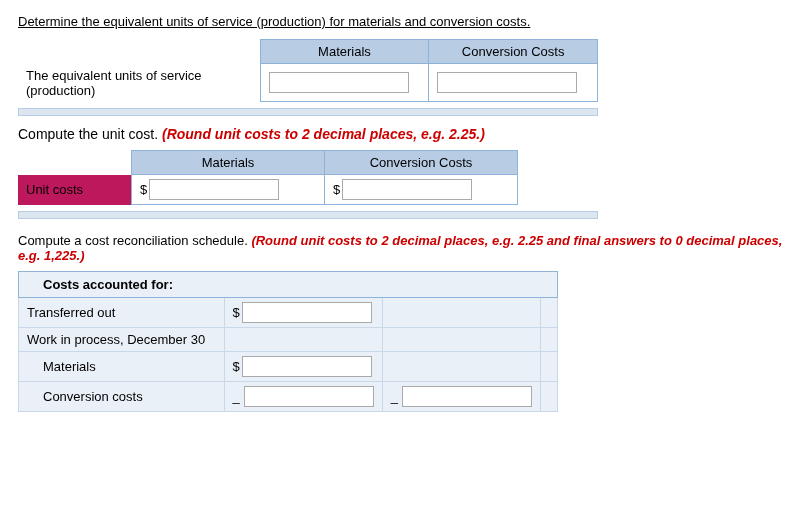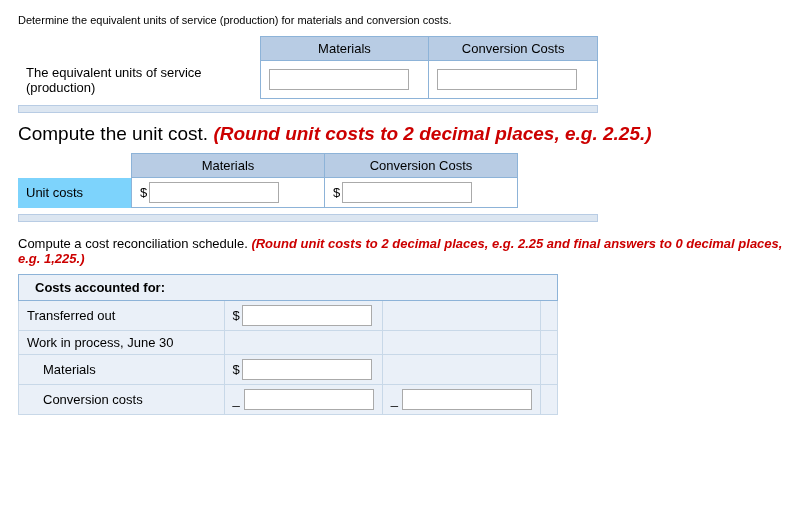--- a/index.html
+++ b/index.html
@@ -7,21 +7,22 @@
       font-family: Arial, sans-serif;
       font-size: 13px;
       background: #fff;
       color: #000;
       padding: 14px 18px;
       width: 810px;
       min-height: 531px;
     }
     .intro-text {
       margin-bottom: 10px;
-      font-size: 11px;
+      font-size: 13px;
+      text-decoration: underline;
     }
     
     .section1-table {
       width: 580px;
       border-collapse: collapse;
       margin-bottom: 4px;
     }
     .section1-table th {
       background: #b8cce4;
       border: 1px solid #8db3d8;
@@ -50,21 +51,21 @@
     .divider-row {
       height: 8px;
       background: #dce6f1;
       margin: 6px 0;
       width: 580px;
       border: 1px solid #b8cce4;
     }
     
     .section2-label {
       margin: 10px 0 8px 0;
-      font-size: 19px;
+      font-size: 14px;
     }
     .red-italic {
       color: #c00;
       font-style: italic;
       font-weight: bold;
     }
     .section2-table {
       width: 500px;
       border-collapse: collapse;
       margin-bottom: 4px;
@@ -82,21 +83,21 @@
       border: none;
       width: 100px;
     }
     .section2-table td {
       border: 1px solid #8db3d8;
       padding: 4px 8px;
       vertical-align: middle;
     }
     .section2-table td:first-child {
       border: none;
-      background: #7dd3fc;
+      background: #be185d;
     }
     .section2-table input[type="text"] {
       width: 130px;
       border: 1px solid #aaa;
       padding: 2px 4px;
       font-size: 13px;
       background: #fff;
     }
     .dollar-prefix {
       display: inline-block;
@@ -113,21 +114,21 @@
       font-size: 13px;
     }
     .recon-table {
       width: 540px;
       border-collapse: collapse;
     }
     .recon-table .header-row td {
       background: #b8cce4;
       border: 1px solid #8db3d8;
       font-weight: bold;
-      padding: 5px 16px;
+      padding: 5px 24px;
       font-size: 13px;
     }
     .recon-table tr td {
       padding: 4px 8px;
       border: 1px solid #c8d8e8;
       background: #eaf0f8;
       vertical-align: middle;
       font-size: 13px;
     }
     .recon-table tr td:first-child {
@@ -235,21 +236,21 @@
       <td class="input-col">
         <div class="input-with-dollar">
           <span class="dollar-prefix">$</span>
           <input type="text" value="" style="">
         </div>
       </td>
       <td></td>
       <td></td>
     </tr>
     <tr>
-      <td class="label-col">Work in process, June 30</td>
+      <td class="label-col">Work in process, December 30</td>
       <td></td>
       <td></td>
       <td></td>
     </tr>
     <tr>
       <td class="label-col indent">Materials</td>
       <td class="input-col">
         <div class="input-with-dollar">
           <span class="dollar-prefix">$</span>
           <input type="text" value="" style="">

